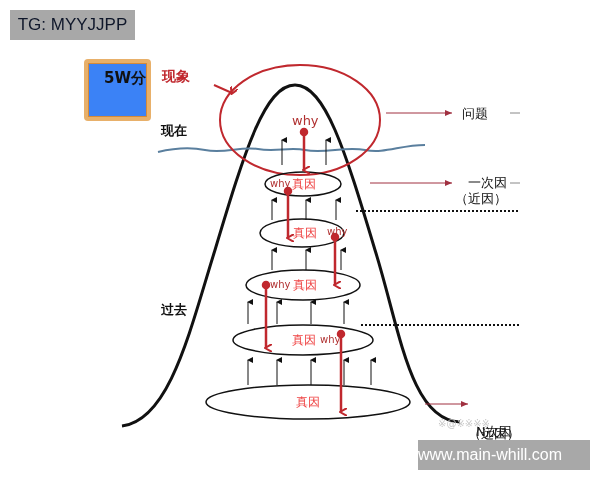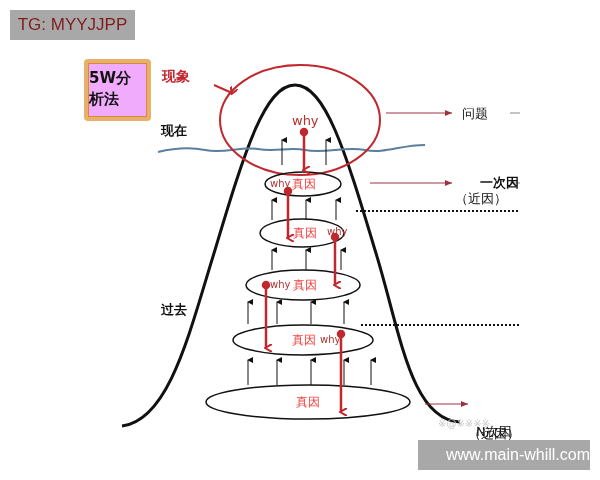--- a/index.html
+++ b/index.html
@@ -1,45 +1,44 @@
 <!DOCTYPE html>
 <html><head>
 <meta charset="utf-8">
 <style>
   html, body { margin:0; padding:0; }
   body { width:600px; height:480px; position:relative; background:#ffffff; overflow:hidden;
          font-family:"DejaVu Sans", sans-serif; }
   .wm-top { position:absolute; left:10px; top:10px; width:125px; height:30px; background:#a8a8a8;
-            color:#7f1d1d; font-family:"Liberation Sans", sans-serif; font-size:17px; line-height:30px;
+            color:#0f172a; font-family:"Liberation Sans", sans-serif; font-size:17px; line-height:30px;
             text-align:center; }
   .wm-bottom { position:absolute; left:418px; top:440px; width:172px; height:30px; background:#a8a8a8;
                color:#ffffff; font-family:"Liberation Sans", sans-serif; font-size:16px; line-height:30px;
-               text-align:right; }
+               text-align:left; }
   .title-box { position:absolute; left:84px; top:59px; width:67px; height:62px; border-radius:4px;
                background:#e8b06a; box-sizing:border-box; padding:4px; }
-  .title-box .inner { width:100%; height:100%; background:#f0abfc; border:1.5px solid #d48a3a; box-sizing:border-box;
-                      font-size:15px; font-weight:bold; color:#111; text-align:left; line-height:21px; padding-top:4px; }
+  .title-box .inner { width:100%; height:100%; background:#3b82f6; border:1.5px solid #d48a3a; box-sizing:border-box;
+                      font-size:15px; font-weight:bold; color:#111; text-align:right; line-height:21px; padding-top:4px; }
   svg { position:absolute; left:0; top:0; }
   .lbl { position:absolute; font-size:13px; color:#111; }
   .lbl.bold { font-weight:bold; }
   .phenom { position:absolute; left:162px; top:68px; color:#c0282e; font-size:14px; font-weight:bold; }
   .cause { position:absolute; font-size:12px; color:#ef4444; }
   .why { position:absolute; font-size:10px; color:#b03030; }
   .why-big { position:absolute; font-size:13px; color:#b03030; }
   .faint { position:absolute; left:438px; top:418px; font-size:10px; color:#c8c8c8; }
 </style>
 </head>
 <body>
 
 <div class="wm-top">TG: MYYJJPP</div>
 
 <div class="title-box">
   <div class="inner">
     <div>5W分</div>
-    <div>析法</div>
   </div>
 </div>
 
 <svg width="600" height="480">
   <defs>
     <marker id="ar-red" markerWidth="8" markerHeight="8" refX="4" refY="6" orient="auto" markerUnits="userSpaceOnUse">
       <path d="M0,0 L4,7 L8,0" fill="none" stroke="#c0282e" stroke-width="2"></path>
     </marker>
     <marker id="ar-blk" markerWidth="6" markerHeight="6" refX="3" refY="1" orient="auto" markerUnits="userSpaceOnUse">
       <path d="M0,6 L3,0 L6,6 Z" fill="#111"></path>
@@ -118,19 +117,19 @@
 
 <div class="why" style="left:270px;top:279px;">why</div>
 <div class="cause" style="left:293px;top:277px;">真因</div>
 
 <div class="cause" style="left:292px;top:332px;">真因</div>
 <div class="why" style="left:320px;top:334px;">why</div>
 
 <div class="cause" style="left:296px;top:394px;">真因</div>
 
 <div class="lbl" style="left:462px;top:105px;">问题</div>
-<div class="lbl" style="left:480px;top:174px;font-weight:bold;">一次因</div>
+<div class="lbl" style="left:468px;top:174px;">一次因</div>
 <div class="lbl" style="left:455px;top:190px;">（近因）</div>
 <div class="lbl" style="left:476px;top:395px;margin-top:28px;">N次因</div>
 <div class="lbl" style="left:468px;top:425px;">（远因）</div>
 
 <div class="faint">※@※※※※</div>
 <div class="wm-bottom">www.main-whill.com</div>
 
 </body></html>

